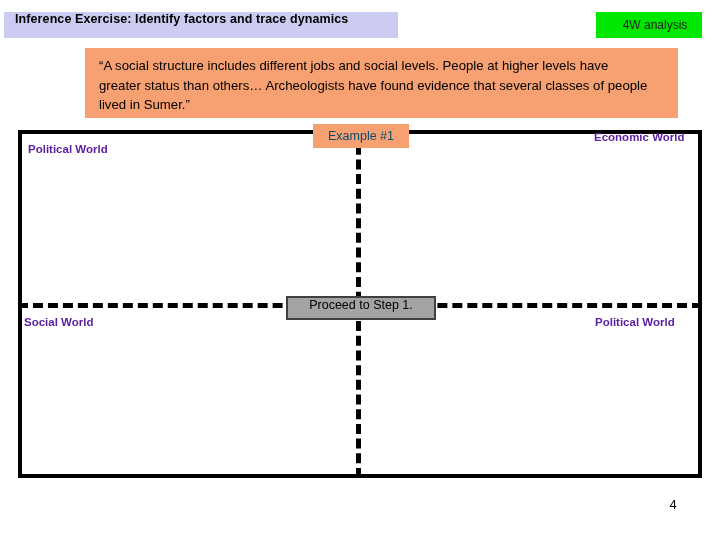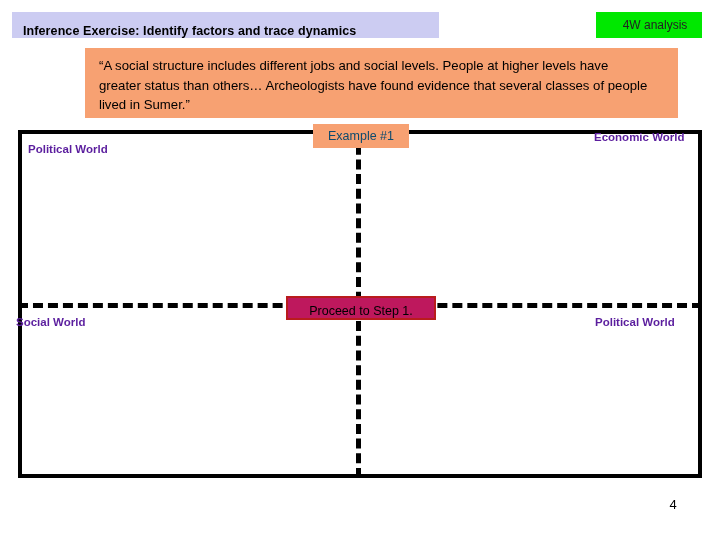--- a/index.html
+++ b/index.html
@@ -12,27 +12,27 @@
     height: 540px;
     position: relative;
     overflow: hidden;
     font-family: "Liberation Sans", sans-serif;
     color: #000000;
   }
 
   
   #title-bar {
     position: absolute;
-    left: 12px;
+    left: 4px;
     top: 12px;
-    width: 427px;
+    width: 394px;
     height: 26px;
     background: #ccccf2;
     display: flex;
-    align-items: flex-end;
+    align-items: flex-start;
   }
   #title-bar .title-text {
     font-size: 12.5px;
     font-weight: bold;
     color: #000000;
     padding-left: 11px;
     letter-spacing: 0.1px;
     white-space: nowrap;
   }
 
@@ -105,21 +105,21 @@
   
   .quad-label {
     position: absolute;
     font-size: 11.5px;
     font-weight: bold;
     color: #5b1e9e;
     white-space: nowrap;
   }
   #label-political { left: 28px;  top: 143px; }
   #label-economic  { left: 594px; top: 131px; }
-  #label-social    { left: 16px;  top: 316px; }
+  #label-social    { left: 24px;  top: 316px; }
   #label-cultural  { left: 595px; top: 316px; }
 
   
   #example-tag {
     position: absolute;
     left: 313px;
     top: 124px;
     width: 96px;
     height: 24px;
     background: #f7a172;
@@ -133,25 +133,25 @@
     white-space: nowrap;
   }
 
   
   #proceed-box {
     position: absolute;
     left: 286px;
     top: 296px;
     width: 150px;
     height: 24px;
-    background: #be185d;
-    border: 2px solid #b91c1c;
+    background: #a3a3a3;
+    border: 2px solid #404040;
     box-sizing: border-box;
     display: flex;
-    align-items: flex-end;
+    align-items: flex-start;
     justify-content: center;
   }
   #proceed-box .proceed-text {
     font-size: 12.5px;
     color: #000000;
     white-space: nowrap;
   }
 
   
   #footer-credit {

